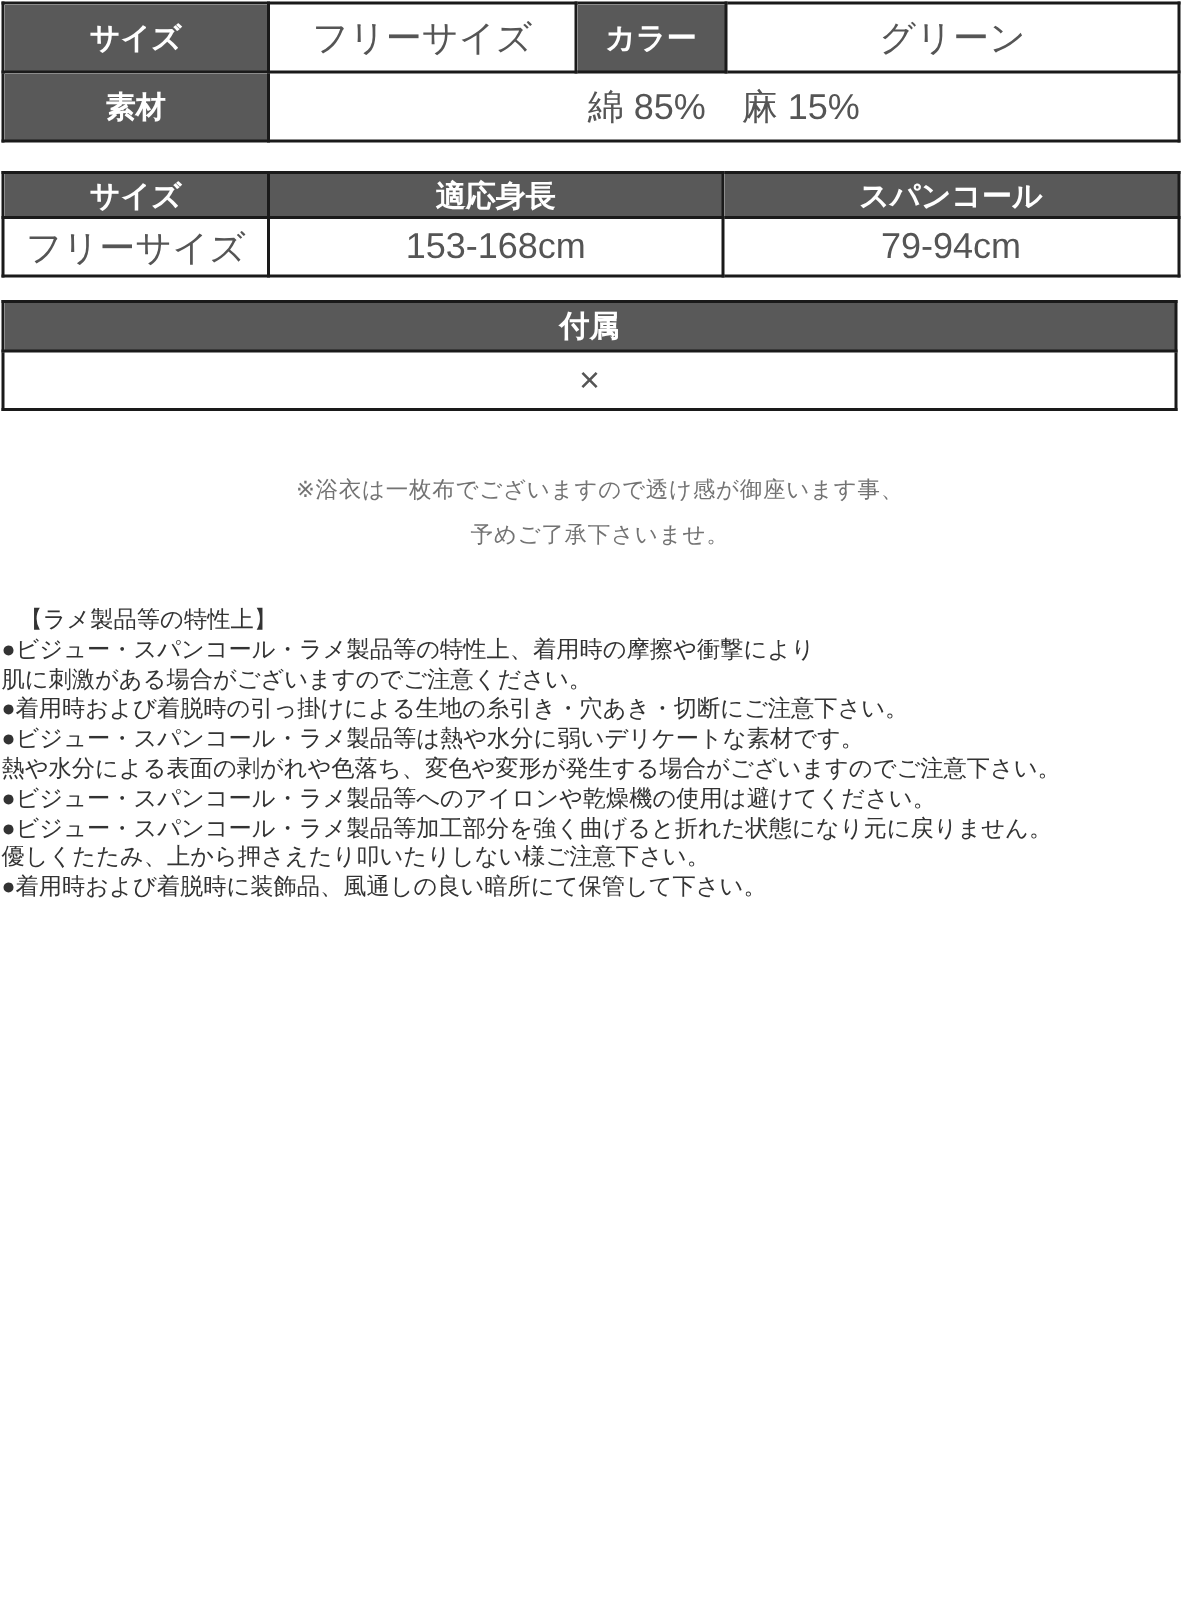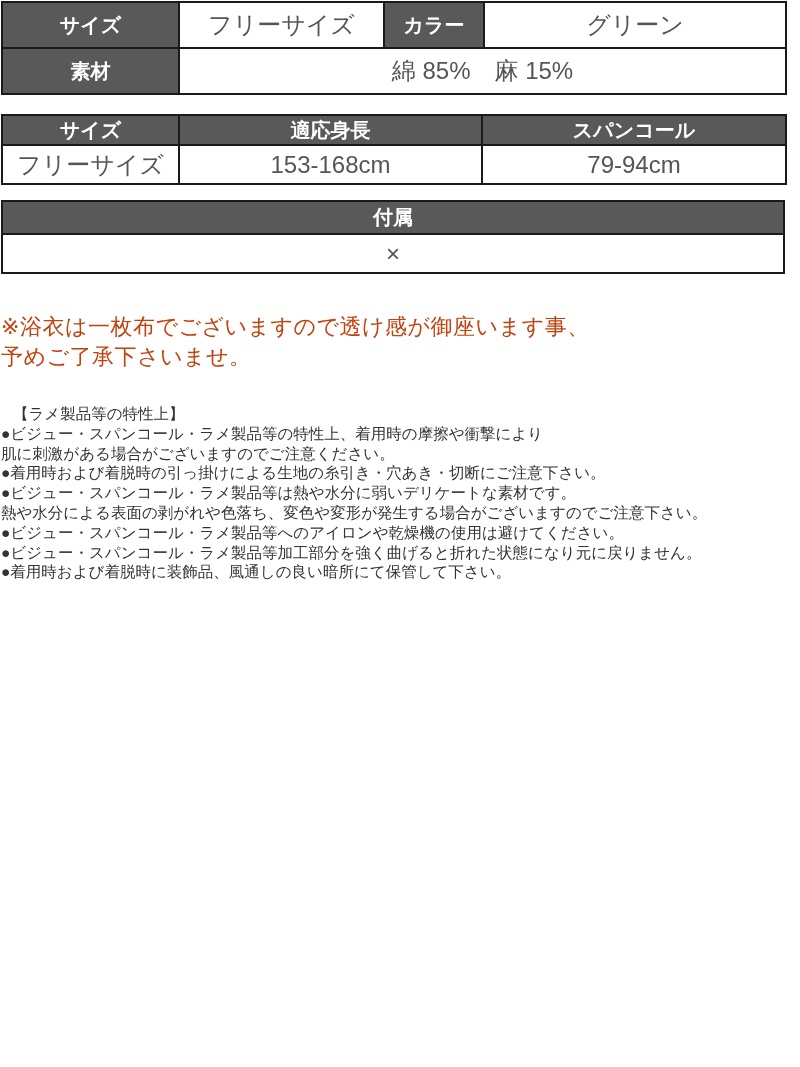--- a/index.html
+++ b/index.html
@@ -44,22 +44,23 @@
   .tbl1 td { height: 46px; }
   .tbl2 { margin-top: 19px; }
   .tbl2 tr.hrow td { height: 30px; font-size: 20px; }
   .tbl2 tr.drow td { height: 39px; }
   .tbl3 { margin-top: 15px; }
   .tbl3 tr.hrow td { height: 33px; }
   .tbl3 tr.drow td { height: 39px; }
 
   .notice {
     margin-top: 38px;
-    color: #c2410c;
-    font-size: 22px;
+    text-align: center;
+    color: #737373;
+    font-size: 15px;
     line-height: 30px;
     letter-spacing: 0.5px;
   }
 
   .care {
     margin-top: 32px;
     color: var(--body-text);
     font-size: 15.5px;
     line-height: 19.8px;
     white-space: nowrap;
@@ -130,16 +131,17 @@
 
   <div class="care">
     <div class="care-title">【ラメ製品等の特性上】</div>
     <div>●ビジュー・スパンコール・ラメ製品等の特性上、着用時の摩擦や衝撃により</div>
     <div>肌に刺激がある場合がございますのでご注意ください。</div>
     <div>●着用時および着脱時の引っ掛けによる生地の糸引き・穴あき・切断にご注意下さい。</div>
     <div>●ビジュー・スパンコール・ラメ製品等は熱や水分に弱いデリケートな素材です。</div>
     <div>熱や水分による表面の剥がれや色落ち、変色や変形が発生する場合がございますのでご注意下さい。</div>
     <div>●ビジュー・スパンコール・ラメ製品等へのアイロンや乾燥機の使用は避けてください。</div>
     <div>●ビジュー・スパンコール・ラメ製品等加工部分を強く曲げると折れた状態になり元に戻りません。</div>
+    <div>優しくたたみ、上から押さえたり叩いたりしない様ご注意下さい。</div>
     <div>●着用時および着脱時に装飾品、風通しの良い暗所にて保管して下さい。</div>
   </div>
 
 </div>
 
 </body></html>

